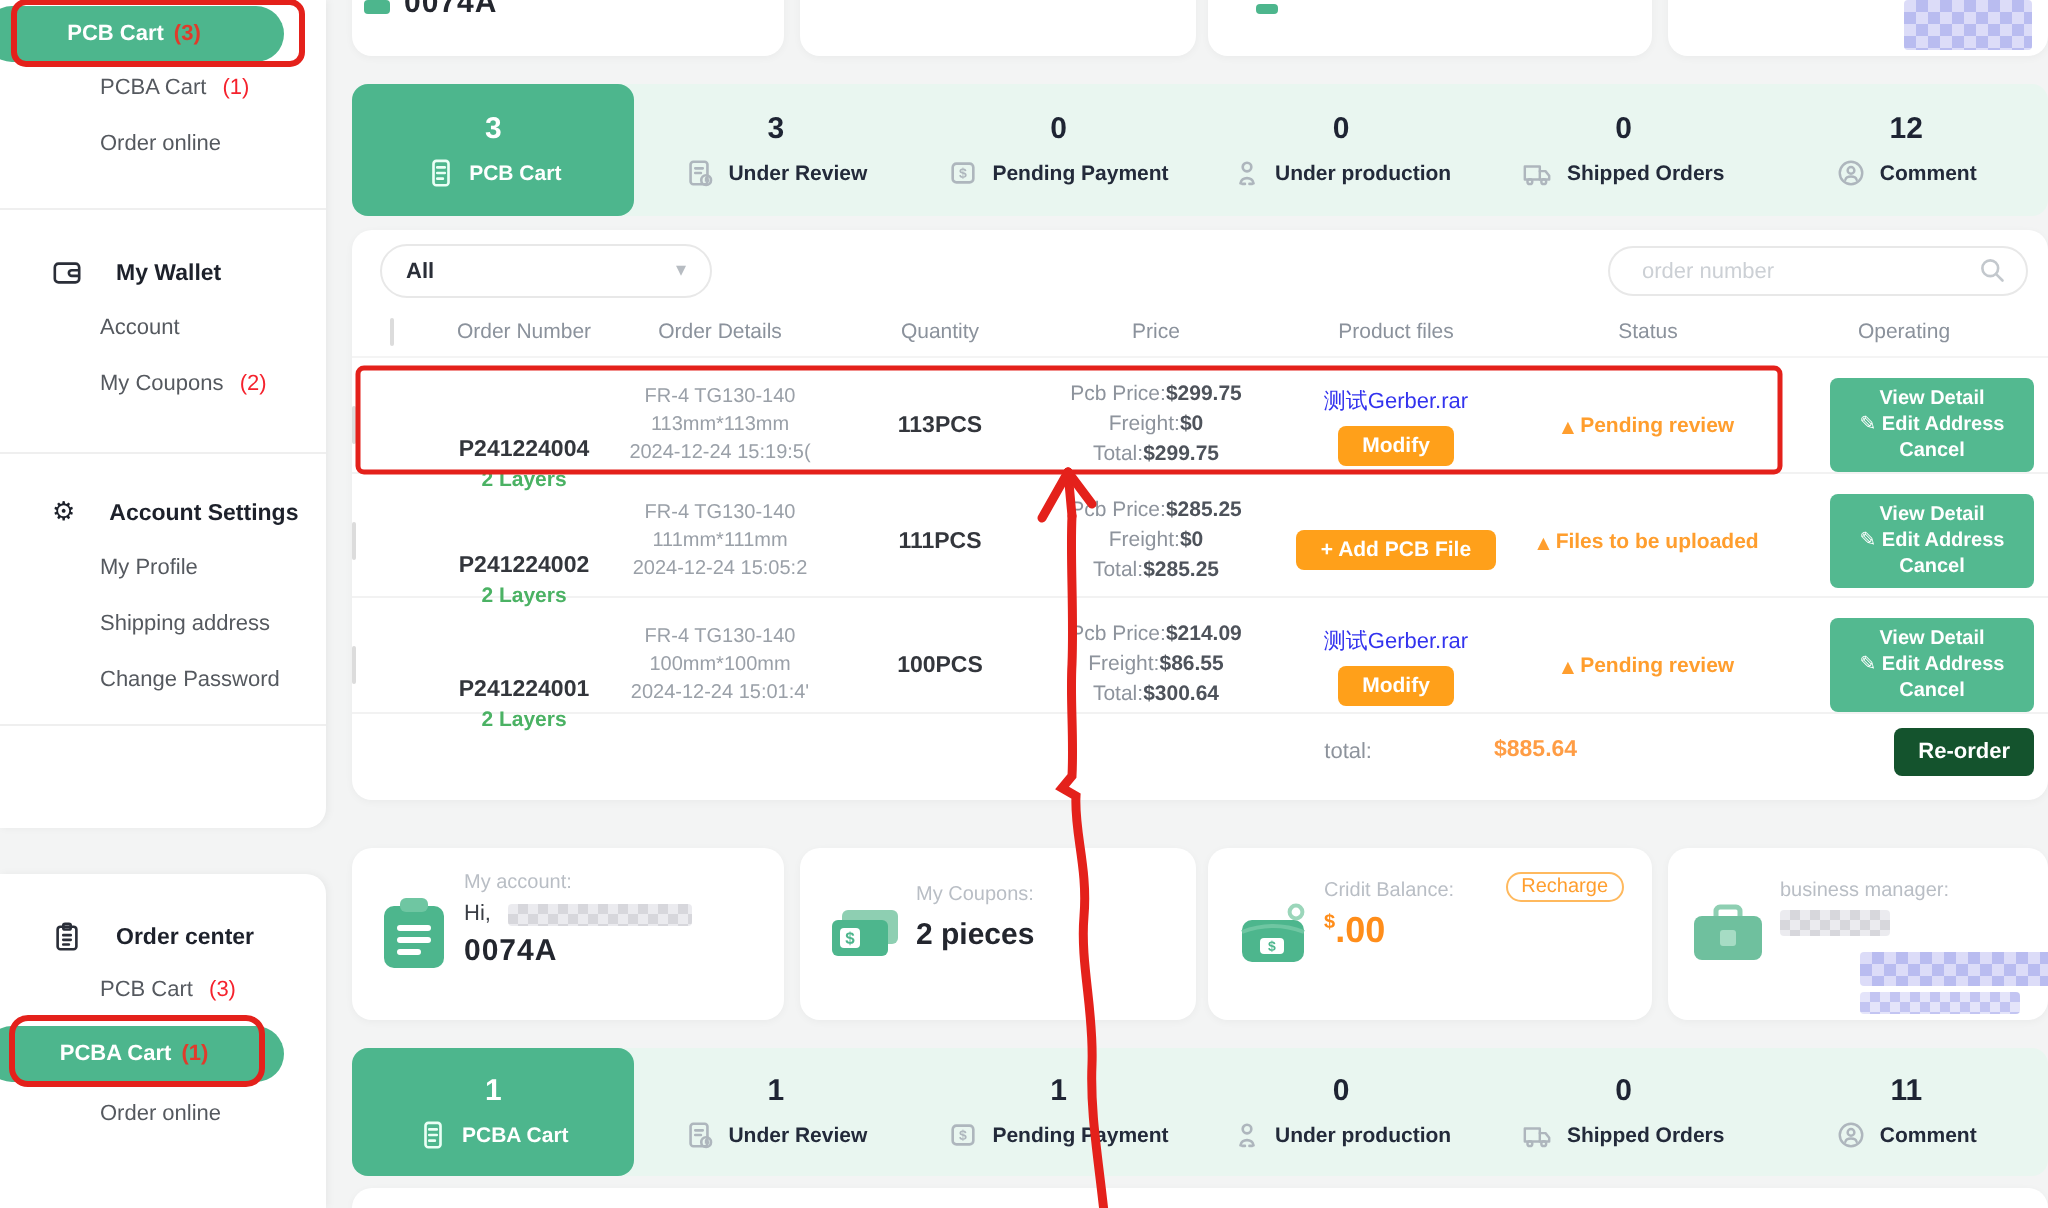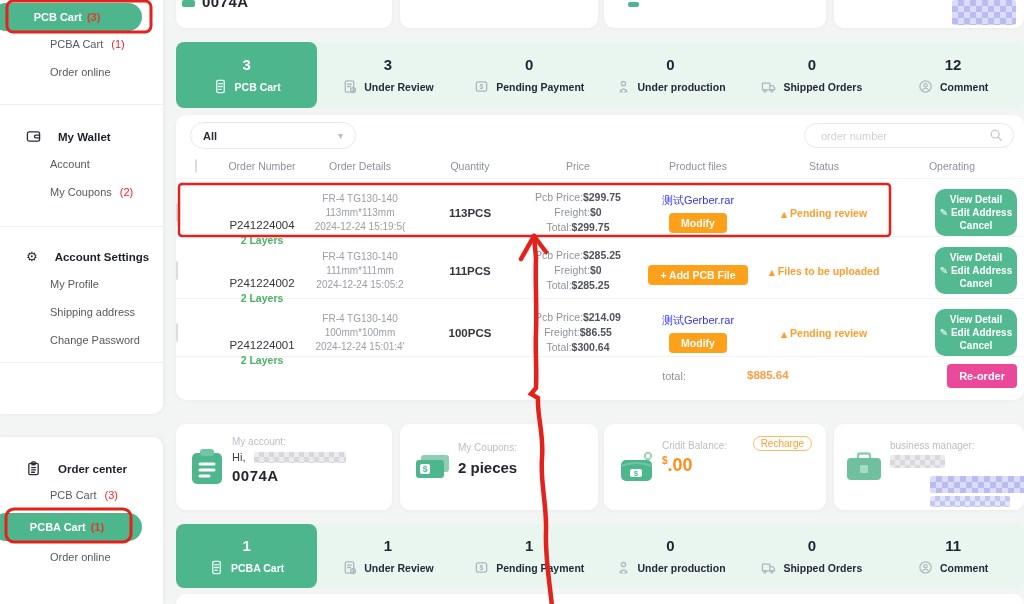--- a/index.html
+++ b/index.html
@@ -50,36 +50,36 @@
   .search-wrap input::placeholder { color:#ccd0d5; }
   .search-wrap svg { position:absolute; right:11px; top:5px; width:14px; height:14px; color:#c3c8cd; }
   .tbl { position:absolute; left:0; top:38px; width:848px; }
   .trow { display:grid; grid-template-columns:40px 92px 104px 116px 100px 140px 112px 1fr; align-items:center; }
   .thead { height:26px; border-bottom:1px solid #f4f4f4; }
   .thead div { font-size:10.5px; color:#8b929c; text-align:center; }
   .tbody-row { border-bottom:1px solid #f2f2f2; }
   .r1 { height:58px; } .r2 { height:62px; } .r3 { height:58px; }
   .cb { width:15px; height:15px; border:1.5px solid #dcdcdc; border-radius:3px; margin:0 auto; background:#fff; cursor:pointer; }
   .cell { text-align:center; }
-  .ord-no { font-size:11.5px; font-weight:normal; color:#33363c;margin-top:40px; }
+  .ord-no { font-size:11.5px; font-weight:bold; color:#33363c;margin-top:40px; }
   .layers { font-size:10.5px; font-weight:bold; color:#4bb264; margin-top:3px; }
   .detail-line { font-size:10px; color:#9aa0a8; line-height:14px; white-space:nowrap; }
   .qty { font-size:11.5px; font-weight:bold; color:#33363c; }
   .price-line { font-size:10.5px; line-height:15px; color:#8d939c; white-space:nowrap; }
   .price-line b { color:#4e535b; }
   .file-link { font-size:11px; font-weight:normal; color:#3333ee; cursor:pointer; }
   .file-btn { display:inline-block; margin-top:5px; background:#ffa01a; color:#fff; font-size:10.5px; font-weight:bold; padding:4px 12px; border-radius:4px; cursor:pointer; border:none; }
   .status { font-size:10.5px; font-weight:bold; color:#ff9e2e; white-space:nowrap; }
   .status .warn { font-size:8px; margin-right:3px; }
-  .op-btn { width:82px; margin:0 7px 0 auto; background:#53b990; border-radius:10px; padding:4px 0; display:flex; flex-direction:column; }
+  .op-btn { width:102px; margin:0 7px 0 auto; background:#53b990; border-radius:4px; padding:4px 0; display:flex; flex-direction:column; }
   .op-line { font-size:10px; font-weight:bold; color:#fff; text-align:center; line-height:13px; cursor:pointer; white-space:nowrap; }
   .total-row { position:relative; height:40px; }
   .total-lbl { position:absolute; left:455px; top:13px; width:55px; text-align:right; font-size:11px; color:#8d939c; }
   .total-val { position:absolute; left:571px; top:12px; font-size:11.5px; font-weight:bold; color:#ff9d45; }
-  .reorder { position:absolute; right:7px; top:7px; height:24px; padding:0 12px; background:#ec4899; border:none; border-radius:4px; color:#fff; font-size:11px; font-weight:bold; cursor:pointer; }
+  .reorder { position:absolute; right:7px; top:7px; height:24px; padding:0 12px; background:#14532d; border:none; border-radius:4px; color:#fff; font-size:11px; font-weight:bold; cursor:pointer; }
 
   
   .acct-card { top:424px; height:86px; }
   .acct-title { font-size:10px; color:#b9bec5; margin-bottom:4px; white-space:nowrap; }
   .acct-icon { position:absolute; left:14px; top:24px; }
   .acct-body { position:absolute; left:56px; top:12px; }
   .hi-line { font-size:11px; color:#3a3e45; display:flex; align-items:center; gap:9px; }
   .acct-id { font-size:15px; font-weight:bold; color:#23262e; margin-top:4px; letter-spacing:.5px; }
   .big-val { font-size:15px; font-weight:bold; color:#23262e; margin-top:6px; }
   .credit-val { font-size:18px; font-weight:bold; color:#ff8d1a; margin-top:4px; }

